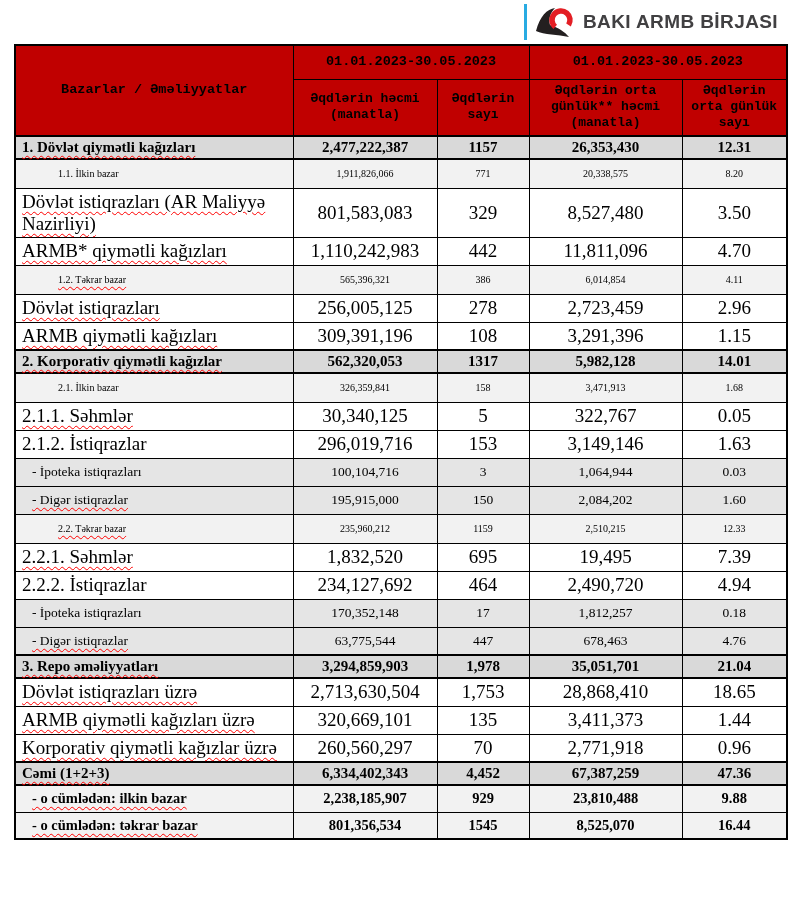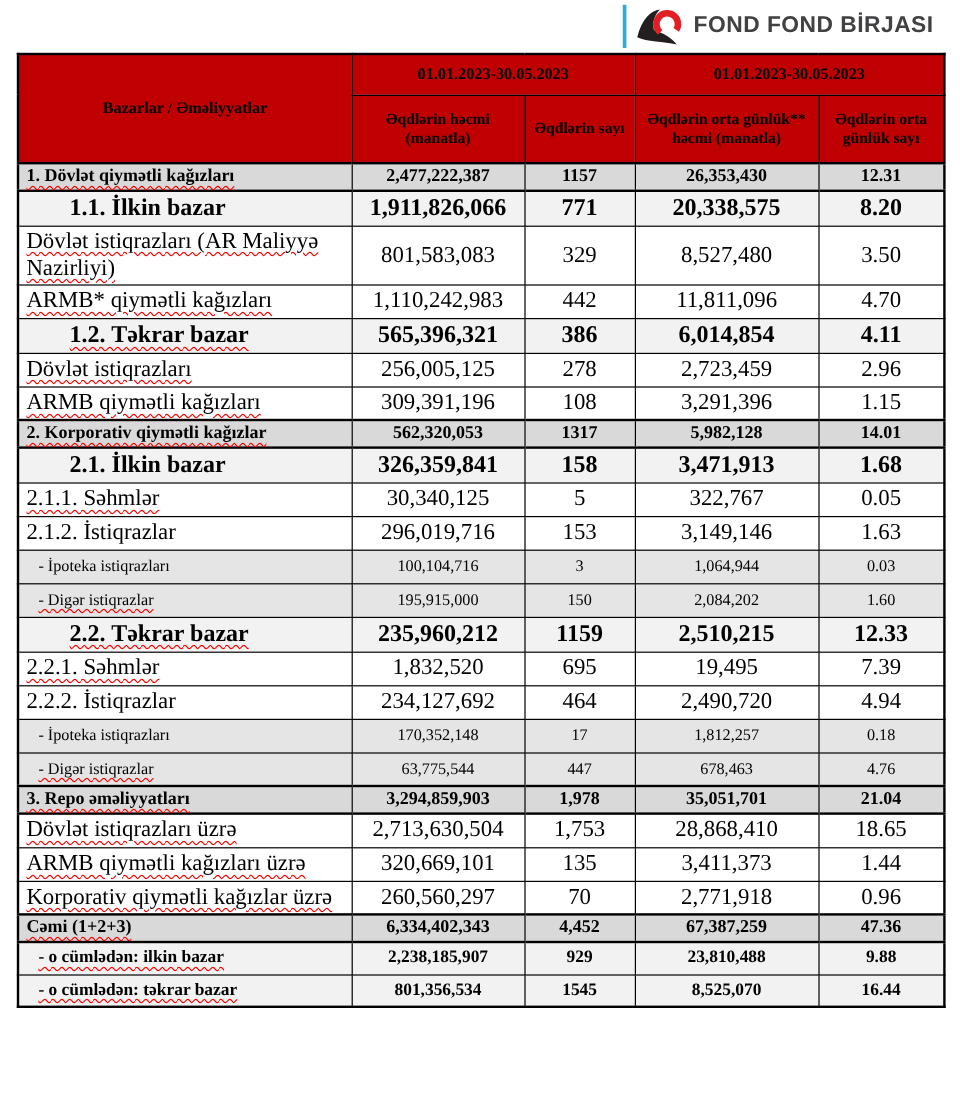--- a/index.html
+++ b/index.html
@@ -30,35 +30,35 @@
     border:2px solid var(--border,#000);
   }
   th, td {
     border:1px solid var(--border,#000);
     box-sizing:border-box;
     vertical-align:middle;
   }
   thead th {
     background:var(--header-bg,#C00000);
     color:#000; font-weight:bold; text-align:center;
-    font-size:13px; padding:2px 6px; line-height:1.25;
+    font-size:13px; padding:2px 6px; line-height:1.25;font-family:Liberation Mono, monospace;
   }
   thead tr.dates th { height:34px; font-size:13.5px; }
   thead tr.sub th { height:57px; border-bottom:2px solid var(--border,#000); }
   th.markets { font-size:14px; }
 
   td.lbl { text-align:left; padding:2px 6px; }
   td.num { text-align:center; padding:2px 4px; }
 
   tr.r-section td {
     background:var(--section-bg,#D9D9D9); font-weight:bold; font-size:15px;
     height:20px; border-top:2px solid var(--border,#000); border-bottom:2px solid var(--border,#000);
   }
   tr.r-subsection td {
-    background:var(--subsection-bg,#F2F2F2); font-weight:bold; font-size:20px; height:29px;
+    background:var(--subsection-bg,#F2F2F2); font-weight:normal; font-size:10px; height:29px;
   }
   tr.r-subsection td.lbl { padding-left:42px; }
   tr.r-normal td { background:#fff; font-size:19px; height:28px; }
   tr.r-dash td { background:#e5e5e5; font-size:13.5px; height:28px; }
   tr.r-dash td.lbl { padding-left:16px; }
   tr.r-total td {
     background:var(--subsection-bg,#F2F2F2); font-weight:bold; font-size:14.5px; height:27px;
   }
   tr.r-total td.lbl { padding-left:16px; }
 
@@ -76,21 +76,21 @@
 </head>
 <body>
 
 <div class="brand-row">
   <div class="logo">
     <div class="logo-bar"></div>
     <svg class="logo-mark" viewBox="0 0 42 36" xmlns="http://www.w3.org/2000/svg">
       <path d="M2 27 C6 12 13 5 21 4 C16 9 14.5 15 16 21 C24 23.5 31 28 35 33 C24 30.5 10 31 2 27 Z" fill="#231F20"></path>
       <circle cx="27" cy="16" r="9" fill="none" stroke="#E31E24" stroke-width="5.5" stroke-dasharray="41,16" transform="rotate(130 27 16)"></circle>
     </svg>
-    <span class="logo-text">FOND FOND BİRJASI</span>
+    <span class="logo-text">BAKI ARMB BİRJASI</span>
   </div>
 </div>
 
 <table>
   <colgroup>
     <col style="width:278px">
       <col style="width:144px">
       <col style="width:92px">
       <col style="width:153px">
       <col style="width:105px">

